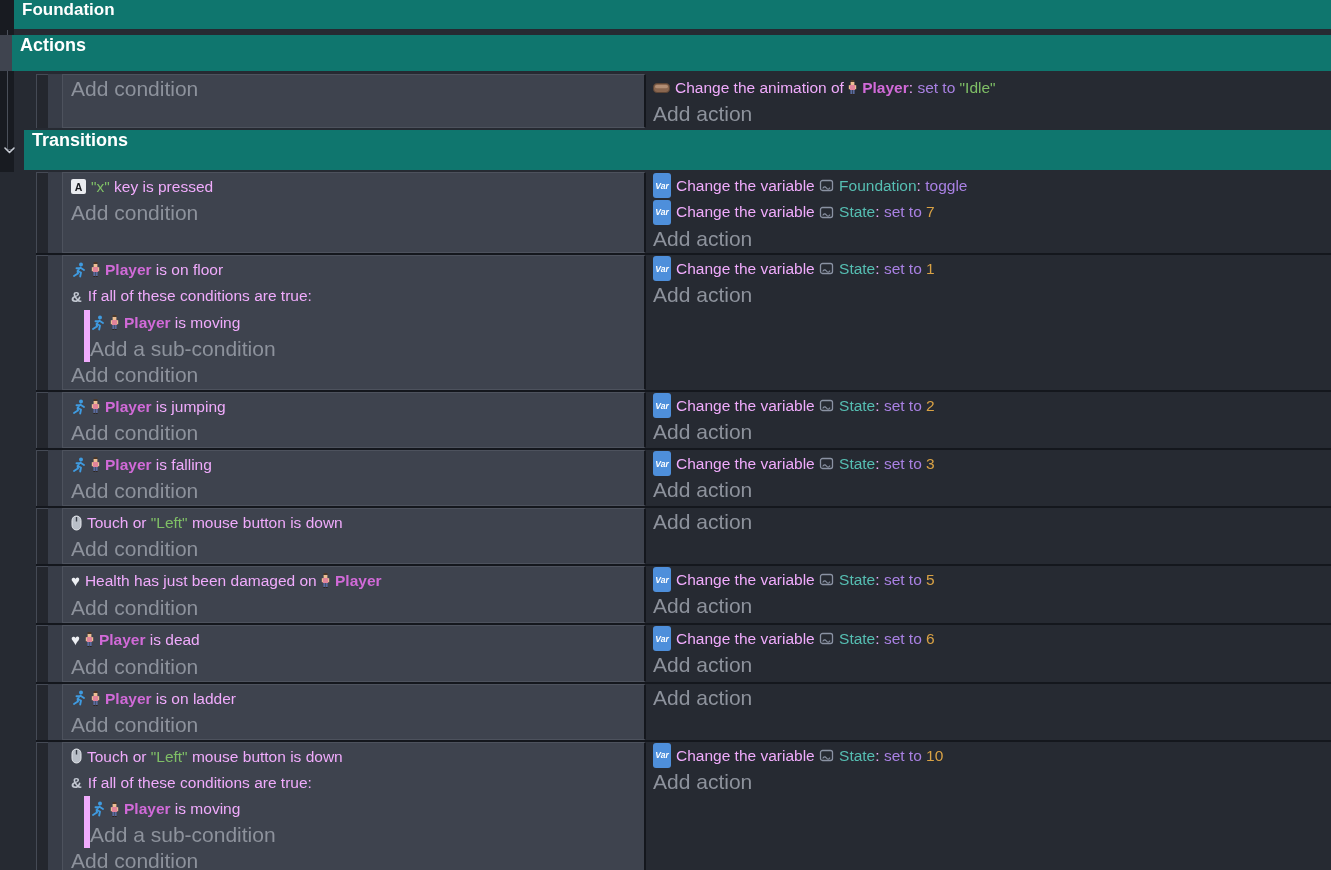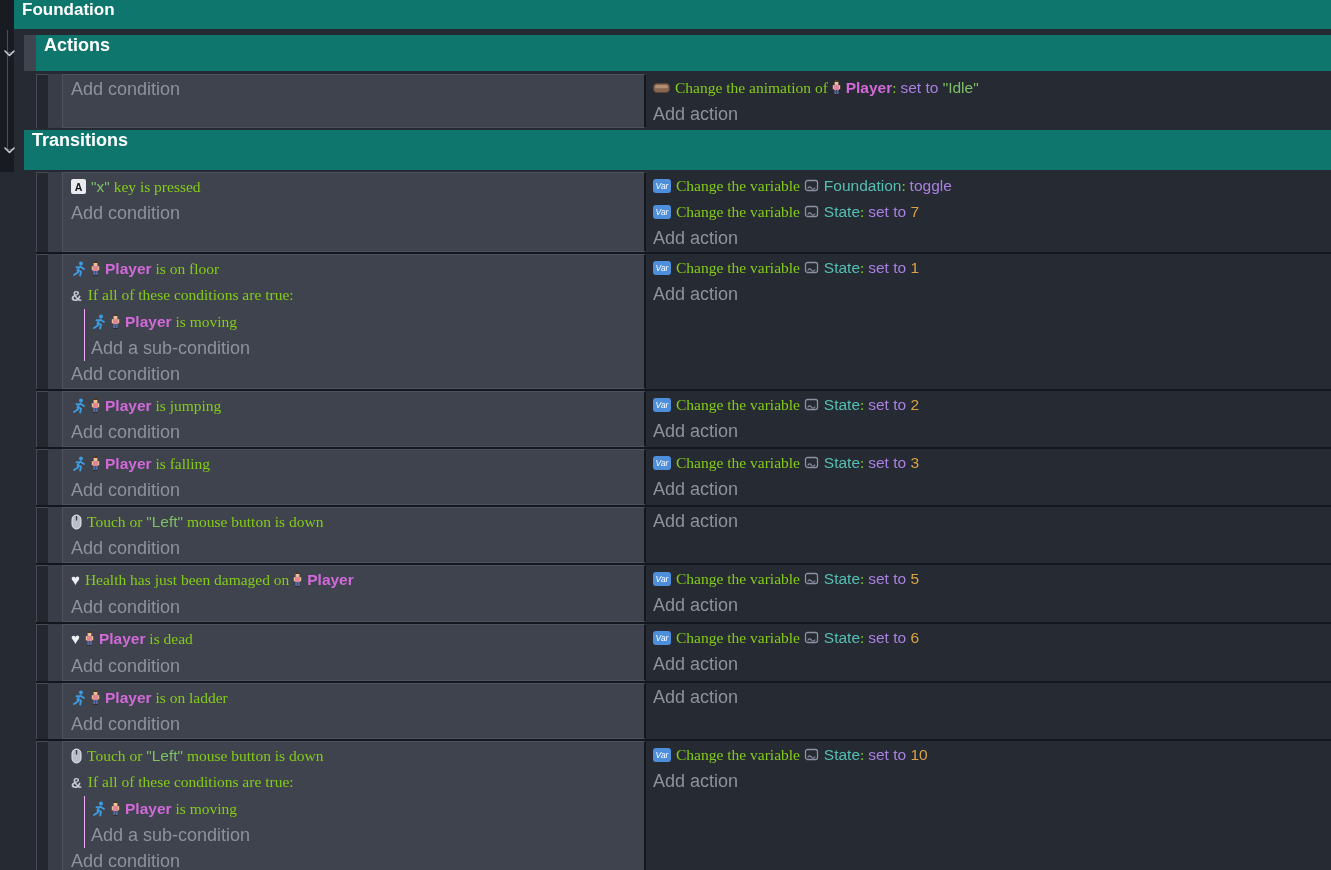--- a/index.html
+++ b/index.html
@@ -9,44 +9,44 @@
     font-family:"Liberation Sans",sans-serif;
   }
   .rail{position:absolute;left:0;top:0;width:14px;height:172px;background:#181b21;}
   .tree-vline{position:absolute;left:7px;top:30px;width:1px;height:121px;background:#4a4f59;}
   .tree-tick{position:absolute;height:1px;width:6px;background:#4a4f59;left:8px;}
   
   .bar{background:#0f766e;color:#ffffff;display:flex;align-items:flex-start;box-sizing:border-box;}
   .bar-foundation{margin-left:13px;height:29px;margin-bottom:6px;font-size:17px;font-weight:600;padding-left:9px;}
   .group-row{display:flex;position:relative;}
   .group-row .bar{flex:1;font-size:18px;font-weight:600;padding-left:8px;height:100%;}
-  .row-actions{margin-left:24px;height:36px;margin-bottom:3px;}
+  .row-actions{height:36px;margin-bottom:3px;}
   .row-transitions{margin-left:24px;height:40px;margin-bottom:2px;flex-direction:column;}
   .bar-spacer{width:12px;background:#3f444f;}
   .chevron{position:absolute;left:-21px;top:50%;margin-top:-5px;width:12px;height:10px;display:flex;align-items:center;justify-content:center;}
   
   .events{margin-left:36px;background:#14171d;}
   .event-row{display:flex;align-items:stretch;margin-bottom:2px;}
   .gut-outer{width:12px;background:#24272e;border-left:1px solid #454a55;border-top:1px solid #454a55;box-sizing:border-box;}
   .gut-inner{width:14px;background:#383d48;}
   .cond-cell{width:584px;box-sizing:border-box;background:#3e434e;border:1px solid #4d525d;border-right:2px solid #14171d;padding:1px 0 1px 8px;overflow:hidden;}
   .act-cell{flex:1;background:#262a32;padding:1px 0 1px 7px;overflow:hidden;}
   .evt-line{line-height:26px;font-size:15.5px;white-space:nowrap;}
-  .add-label{line-height:26px;font-size:18px;color:#8d929c;white-space:nowrap;cursor:default;}
-  .sub-block{margin-left:13px;border-left:1px solid #f0abfc;padding-left:6px;}
+  .add-label{line-height:26px;font-size:21px;color:#8d929c;white-space:nowrap;cursor:default;}
+  .sub-block{margin-left:13px;border-left:6px solid #f0abfc;}
   .seg{white-space:pre;}
-  .c-txt{color:#84cc16;font-family:Liberation Serif, serif;}
+  .c-txt{color:#f0abfc;}
   .c-obj{color:#d16ad8;font-weight:700;}
   .c-var{color:#56bfb3;}
   .c-op{color:#a981e3;}
   .c-num{color:#d9a245;}
   .c-str{color:#7fbf66;}
   .icon{display:inline-flex;align-items:center;justify-content:center;vertical-align:middle;margin-right:5px;position:relative;top:-1px;}
   .kbbox{width:15px;height:15px;background:#e9ebef;border-radius:2px;color:#16181d;font-weight:700;font-size:10.5px;font-style:normal;}
-  .varbadge{width:18px;height:14px;background:#4e8fdb;border-radius:3px;color:#fff;font-style:italic;font-weight:400;font-size:8.5px;}
+  .varbadge{width:18px;height:25px;background:#4e8fdb;border-radius:3px;color:#fff;font-style:italic;font-weight:700;font-size:8.5px;}
   .ampersand{color:#c3c8d2;font-weight:700;font-size:15px;margin-right:6px;top:0;}
   .heartglyph{color:#edeff3;font-size:15px;top:-1px;}
 </style>
 </head>
 <body>
 
 <div class="rail"></div>
 <div class="tree-vline"></div>
 <div class="tree-tick" style="top:52px;"></div>
 <div class="tree-tick" style="top:149px;"></div>

